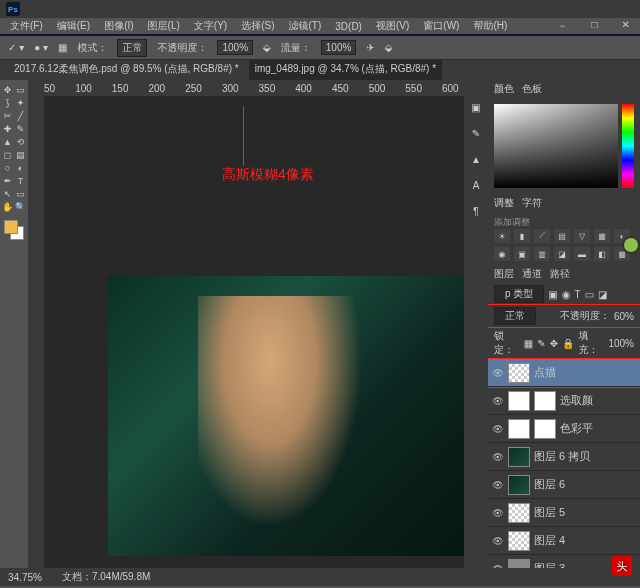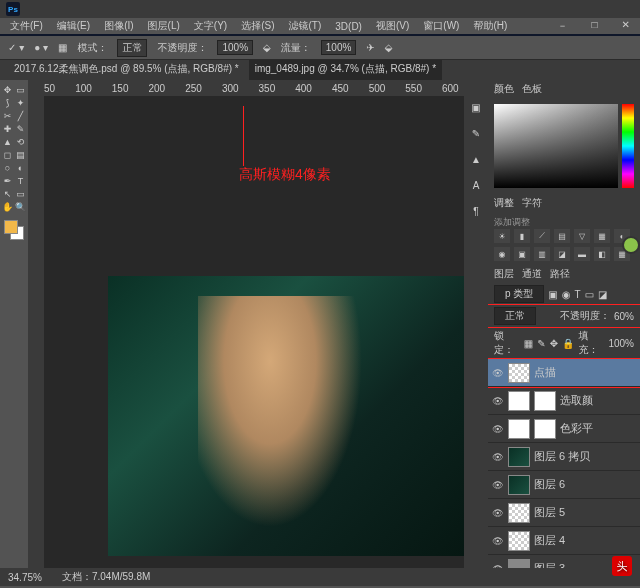--- a/index.html
+++ b/index.html
@@ -19,21 +19,21 @@
 .toolbox .trow{display:flex;gap:1px}
 .tool{width:12px;height:12px;background:#535353;display:flex;align-items:center;justify-content:center;font-size:9px;color:#ccc}
 .swatch{margin-top:6px;position:relative;width:20px;height:20px}
 .swatch .fg{position:absolute;width:14px;height:14px;background:#f2b84a;border:1px solid #888;top:0;left:0}
 .swatch .bg{position:absolute;width:14px;height:14px;background:#fff;border:1px solid #888;bottom:0;right:0}
 .canvas-area{flex:1;background:#282828;position:relative;overflow:hidden}
 .ruler-h{height:16px;background:#3a3a3a;display:flex;align-items:center;font-size:6px;color:#999;padding-left:16px;gap:20px;overflow:hidden}
 .ruler-v{position:absolute;left:0;top:16px;width:16px;bottom:0;background:#3a3a3a}
 .canvas-img{position:absolute;left:80px;top:196px;width:390px;height:280px;background:linear-gradient(135deg,#0a3025 0%,#1a5040 30%,#0d2520 60%,#051510 100%);overflow:hidden}
 .figure{position:absolute;left:90px;top:20px;width:180px;height:260px;background:radial-gradient(ellipse at 40% 25%,#d4a878 0%,#b08860 30%,transparent 60%)}
-.annotation{position:absolute;left:211px;top:86px;color:#ff2020;font-size:14px;pointer-events:none}
+.annotation{position:absolute;left:194px;top:86px;color:#ff2020;font-size:14px;pointer-events:none}
 .arrow-line{position:absolute;left:215px;top:26px;width:1px;height:60px;background:#ff2020}
 .panels{width:152px;background:#535353;display:flex;flex-direction:column}
 .panel-tabs{height:18px;background:#3a3a3a;display:flex;align-items:center;padding:0 6px;gap:8px;font-size:9px;color:#999}
 .color-picker{height:96px;background:#3a3a3a;display:flex;padding:6px;gap:4px}
 .picker-area{flex:1;background:linear-gradient(to top,#000,transparent),linear-gradient(to right,#fff,#888);position:relative}
 .hue-strip{width:12px;background:linear-gradient(to bottom,#f00,#ff0,#0f0,#0ff,#00f,#f0f,#f00)}
 .adjust-panel{background:#3a3a3a;padding:4px 6px}
 .adjust-panel .hdr{font-size:9px;color:#999;}
 .adjust-icons{display:flex;flex-wrap:wrap;gap:4px}
 .adjust-icons span{width:16px;height:14px;background:#444;display:flex;align-items:center;justify-content:center;font-size:8px}

